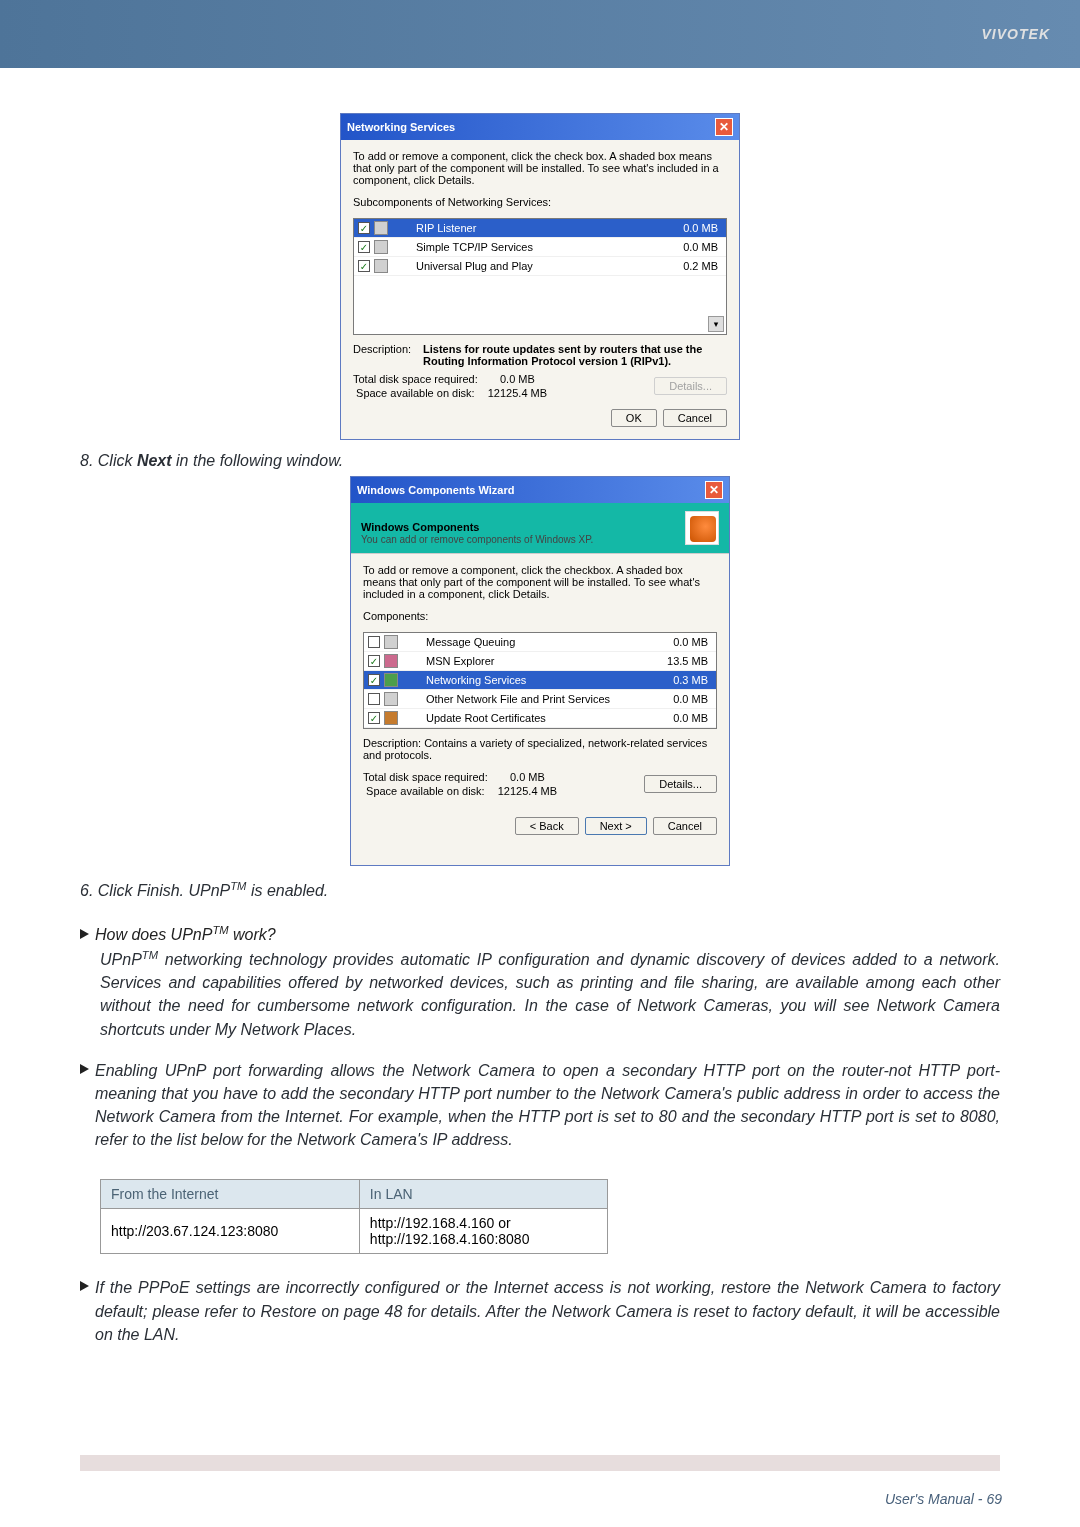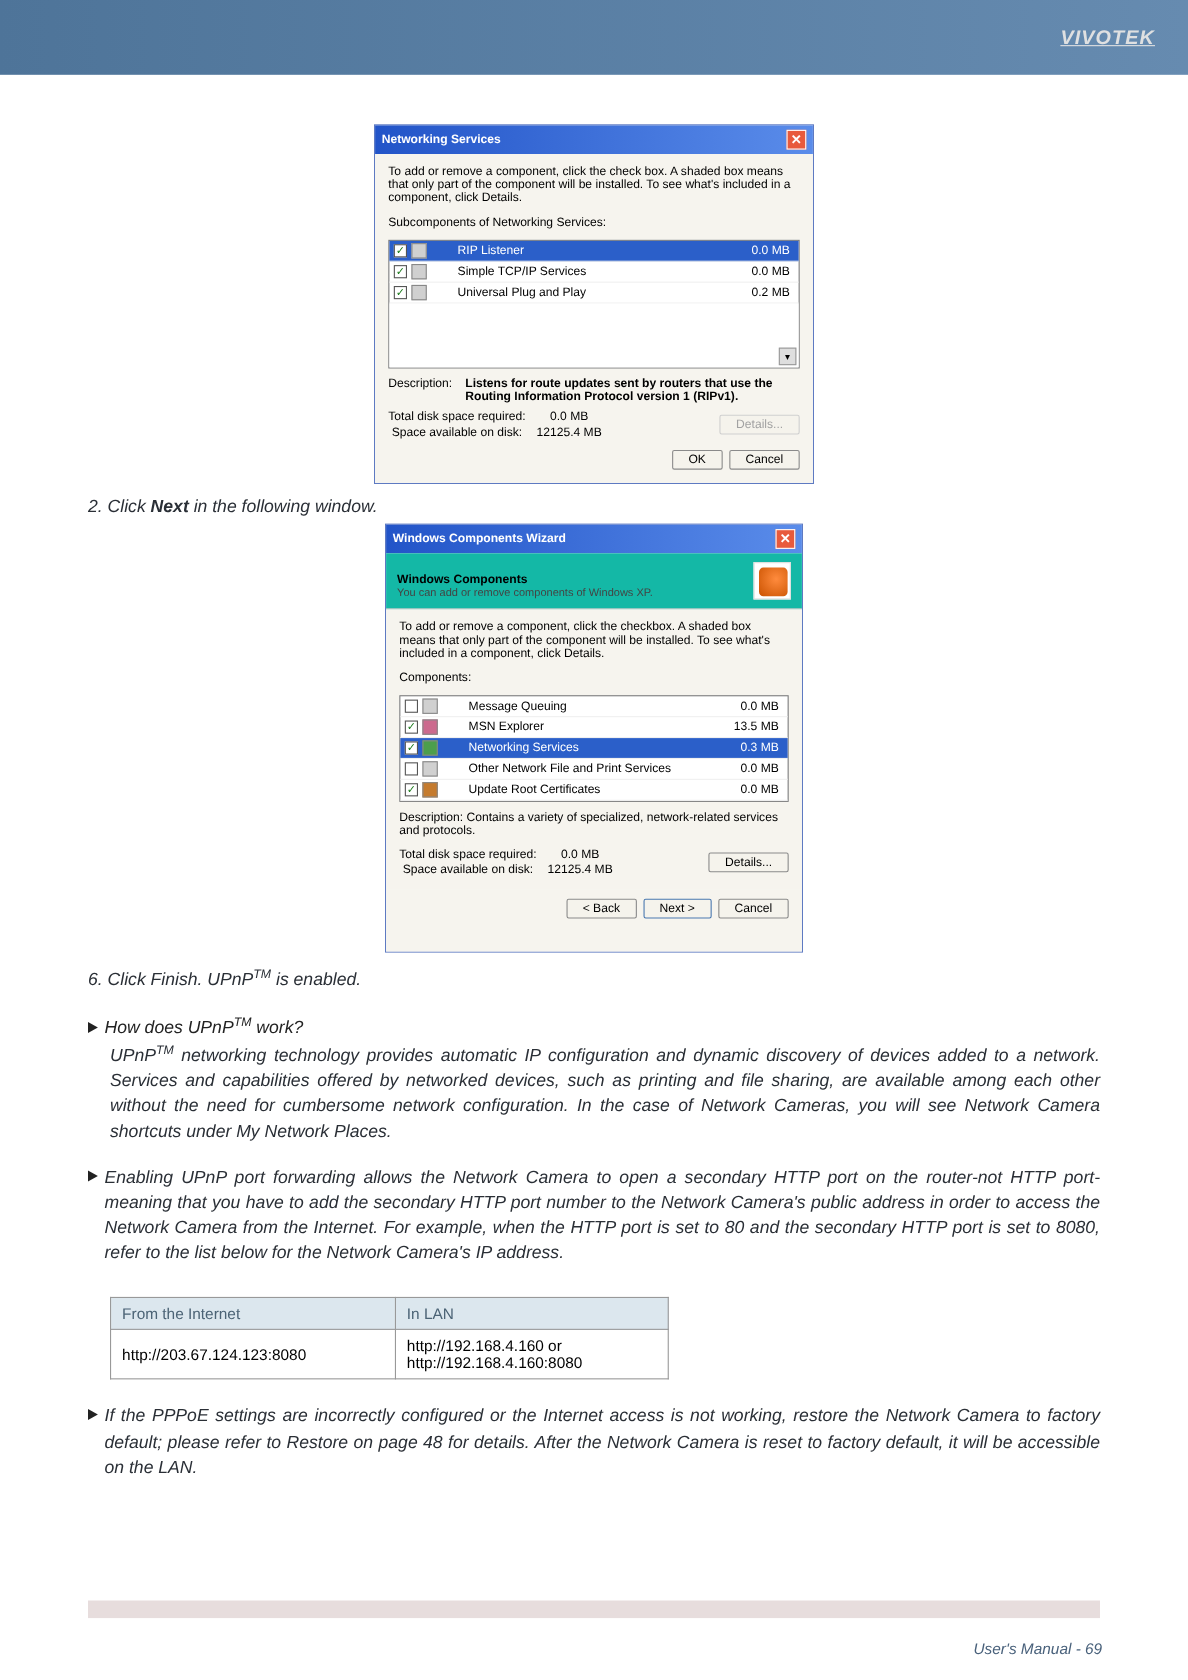--- a/index.html
+++ b/index.html
@@ -15,24 +15,23 @@
     height: 68px;
     background: linear-gradient(to right, #4e7499, #668bb0);
     display: flex;
     justify-content: flex-end;
     align-items: center;
     padding-right: 30px;
   }
   .brand {
     color: #dfe0e1;
     font-weight: bold;
-    font-size: 18px;
+    font-size: 14px;
     letter-spacing: 1px;
     font-style: italic;
-    text-decoration: underline;
   }
   .content {
     padding: 45px 80px 0 80px;
   }
   .instruction {
     font-style: italic;
     color: #2a2f36;
     margin-bottom: 6px;
   }
   .instruction .bolditalic { font-weight: bold; font-style: italic; }
@@ -296,21 +295,21 @@
         <button class="btn disabled">Details...</button>
       </div>
       <div class="dialog-footer">
         <button class="btn">OK</button>
         <button class="btn">Cancel</button>
       </div>
     </div>
   </div>
 
   <p class="instruction">
-    <span>2. Click </span><span class="bolditalic">Next</span><span> in the following window.</span>
+    <span>8. Click </span><span class="bolditalic">Next</span><span> in the following window.</span>
   </p>
 
   <div class="dialog wiz">
     <div class="dialog-header">
       <span>Windows Components Wizard</span>
       <span class="close-x">✕</span>
     </div>
     <div class="wiz-subhead">
       <div class="txt">
         <b>Windows Components</b>

